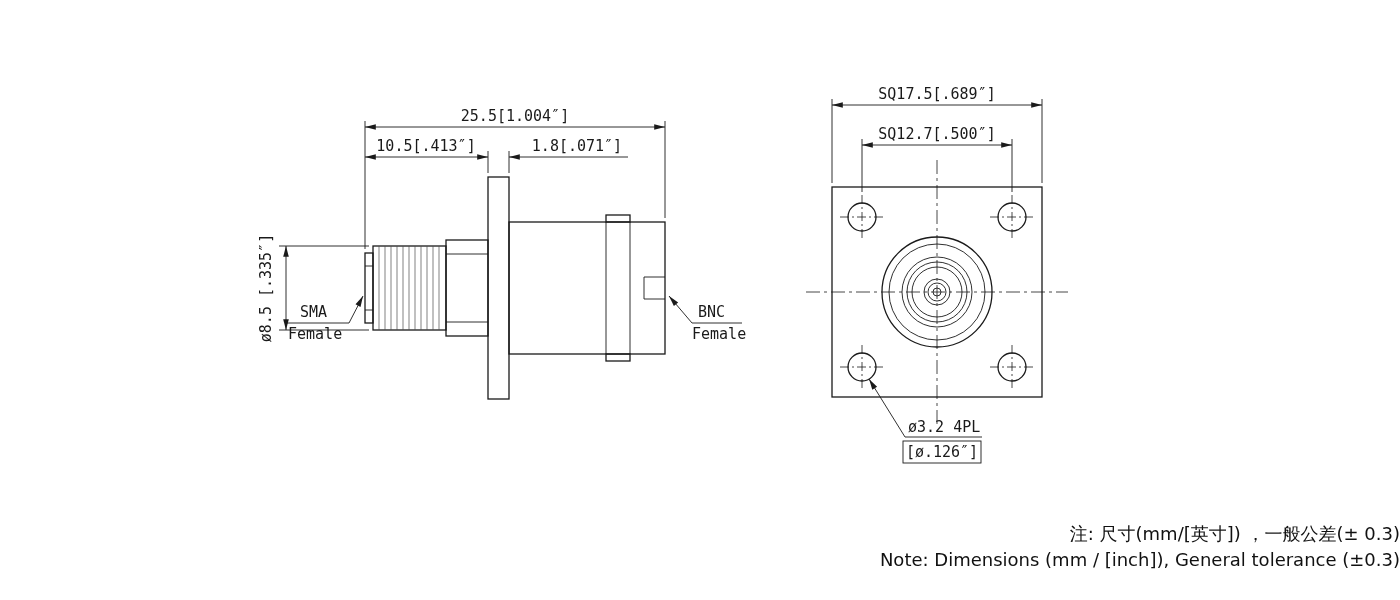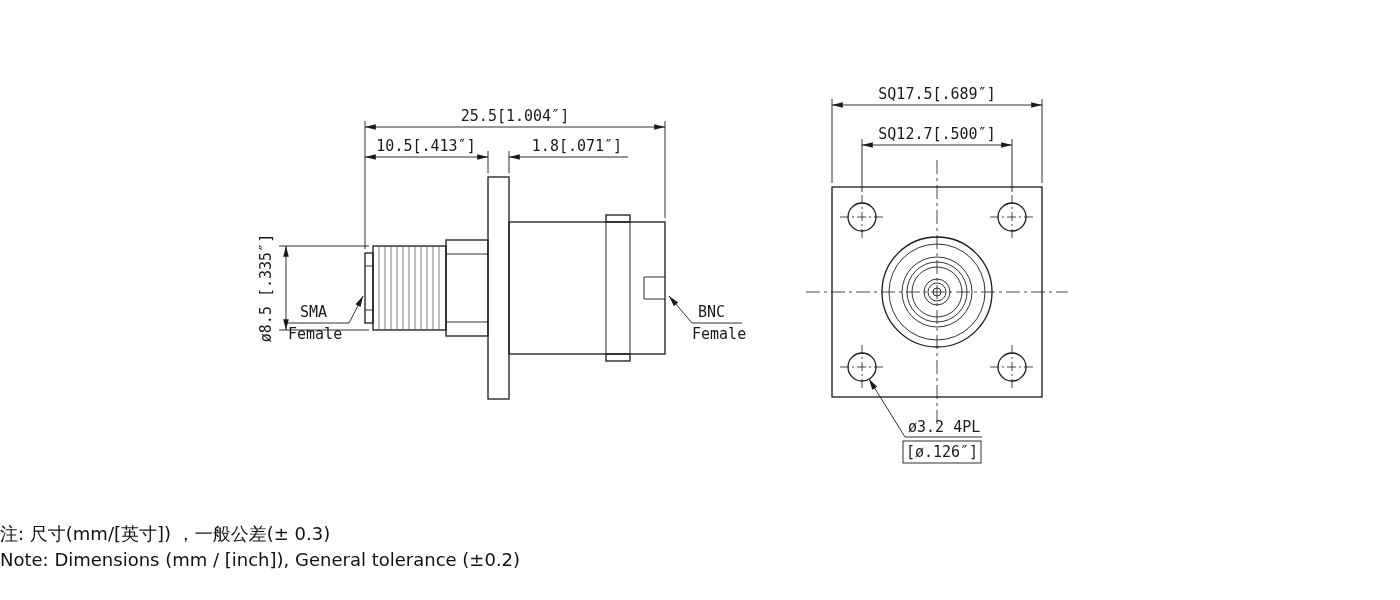--- a/index.html
+++ b/index.html
@@ -7,21 +7,21 @@
   .page{position:relative;width:1400px;height:600px;background:#ffffff;overflow:hidden;
         font-family:"DejaVu Sans Mono",monospace}
   svg{position:absolute;left:0;top:0;display:block}
   .outline{fill:none;stroke:#1a1a1a;stroke-width:1.3}
   .thin{fill:none;stroke:#1a1a1a;stroke-width:0.9}
   .dim{fill:none;stroke:#1a1a1a;stroke-width:0.9}
   .center{fill:none;stroke:#1a1a1a;stroke-width:0.8;stroke-dasharray:14 4 3 4}
   .centersm{fill:none;stroke:#1a1a1a;stroke-width:0.8;stroke-dasharray:9 3 2 3}
   .knurl{stroke:#4a4a4a;stroke-width:0.7}
   .dimtext{font-family:"DejaVu Sans Mono",monospace;font-size:15px;fill:#1a1a1a}
-  .notes{position:absolute;left:0;right:0;top:521px;text-align:left;color:#111;
+  .notes{position:absolute;left:0;right:0;top:521px;text-align:right;color:#111;
          font-family:"DejaVu Sans","Liberation Sans",sans-serif;font-size:18px;line-height:26px}
 </style>
 </head>
 <body>
 
 <div class="page">
 
   <svg width="1400" height="600" viewBox="0 0 1400 600">
     <defs>
       <marker id="arrow" viewBox="0 0 12 12" refX="11" refY="6" markerWidth="13" markerHeight="13" orient="auto-start-reverse" markerUnits="userSpaceOnUse">
@@ -173,16 +173,16 @@
         <line x1="905" y1="437" x2="982" y2="437" class="dim"></line>
         <text class="dimtext" x="908" y="432">ø3.2 4PL</text>
         <rect x="903" y="441" width="78" height="22" class="thin"></rect>
         <text class="dimtext" x="942" y="457" text-anchor="middle">[ø.126″]</text>
       </g>
     </g>
   </svg>
 
   <div class="notes">
     <div>注: 尺寸(mm/[英寸]) ，一般公差(± 0.3)</div>
-    <div>Note: Dimensions (mm / [inch]), General tolerance (±0.2)</div>
+    <div>Note: Dimensions (mm / [inch]), General tolerance (±0.3)</div>
   </div>
 
 </div>
 
 </body></html>

